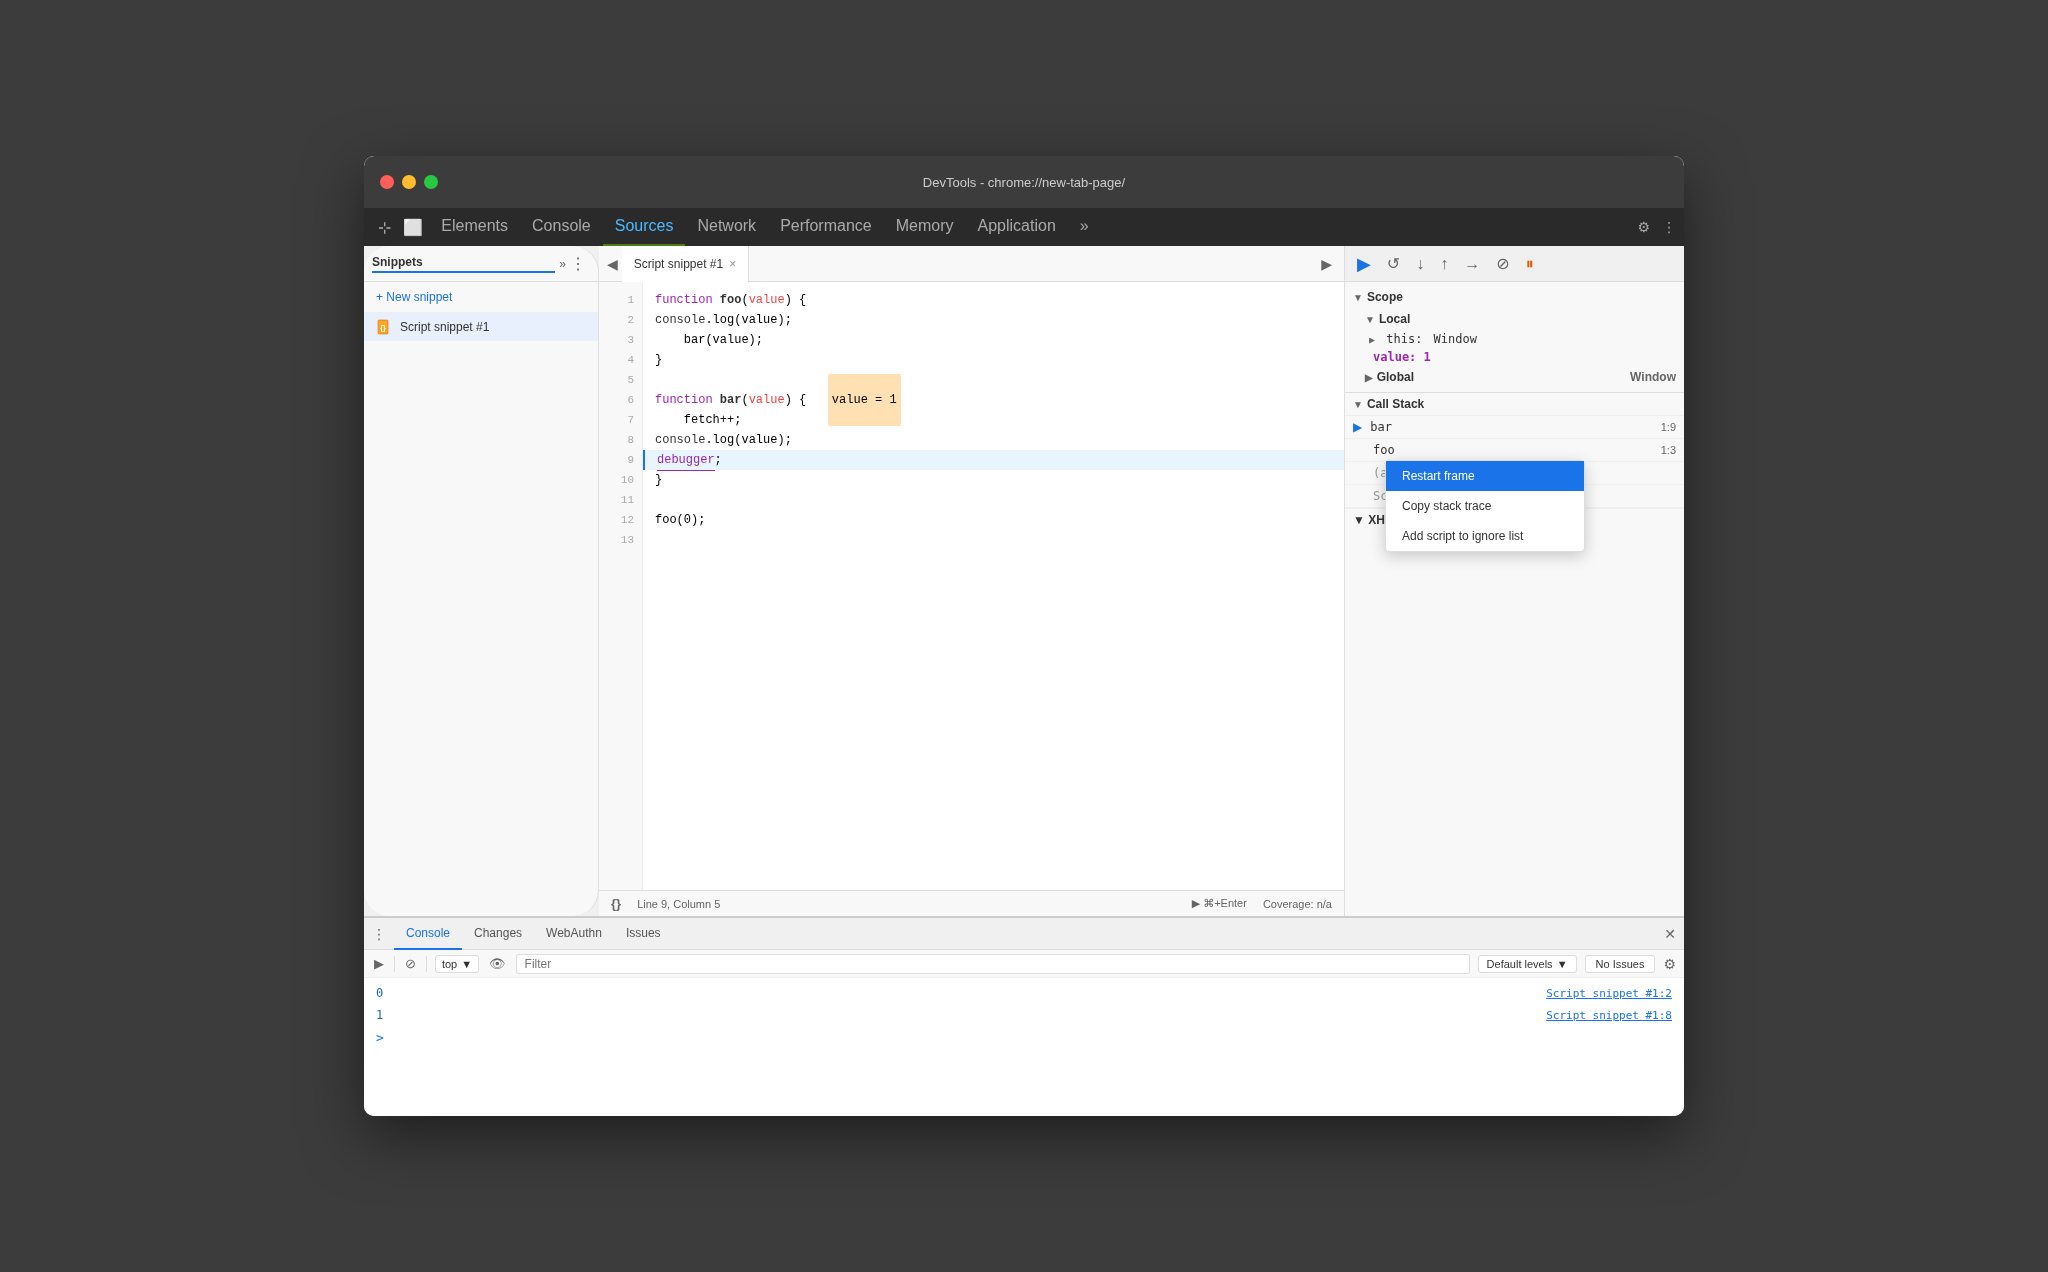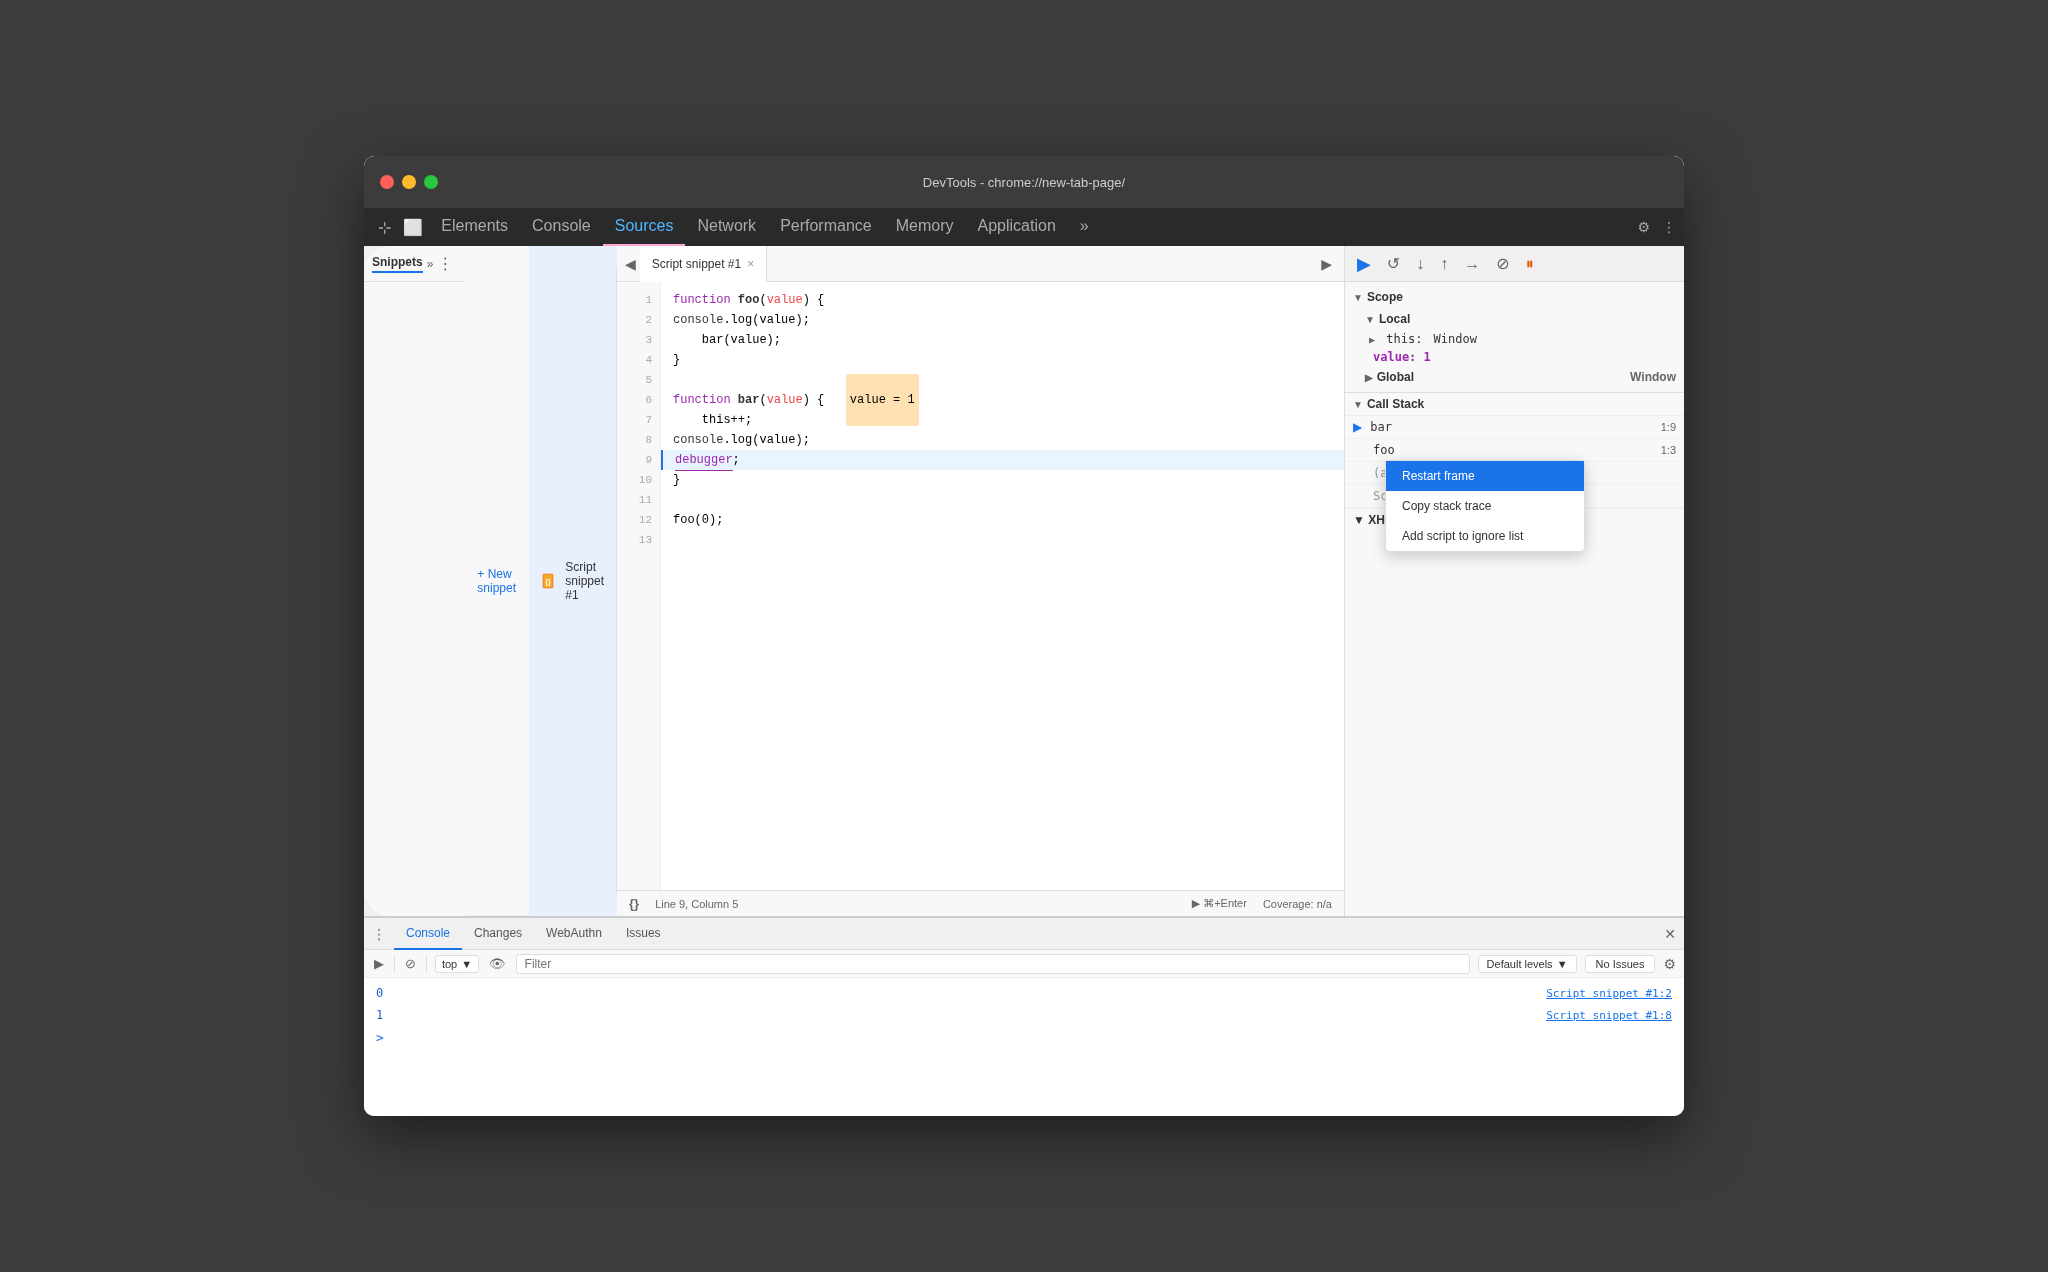--- a/index.html
+++ b/index.html
@@ -72,43 +72,43 @@
       font-size: 16px;
       padding: 0 12px;
       height: 38px;
       display: flex;
       align-items: center;
       cursor: pointer;
       border-bottom: 2px solid transparent;
     }
     .main-tab.active {
       color: #4db8ff;
-      border-bottom: 2px solid #f9a8d4;
+      border-bottom: 2px solid #4d7c0f;
     }
     .main-tab-spacer { flex: 1; }
     .main-tab-right {
       display: flex;
       gap: 12px;
       color: #aaa;
       font-size: 14px;
     }
     .main-tab-right span { cursor: pointer; }
     
     .content-area {
       display: flex;
       flex: 1;
       overflow: hidden;
     }
     
     .sidebar {
-      width: 253px;
+      width: 235px;
       background: #f8f8f8;
       border-right: 1px solid #ddd;
       display: flex;
-      flex-direction: row;
+      flex-direction: column;
       flex-shrink: 0;
       border-radius: 26px;
     }
     .sidebar-header {
       display: flex;
       align-items: center;
       padding: 0 8px;
       height: 36px;
       border-bottom: 1px solid #ddd;
     }
@@ -600,21 +600,21 @@
           <div>12</div>
           <div>13</div>
         </div>
         <div class="code-lines">
           <div class="code-line"><span class="kw">function</span>&nbsp;<span class="fn-name">foo</span>(<span class="param">value</span>) {</div>
           <div class="code-line">    <span class="console-fn">console</span>.log(value);</div>
           <div class="code-line">    bar(value);</div>
           <div class="code-line">}</div>
           <div class="code-line"></div>
           <div class="code-line"><span class="kw">function</span>&nbsp;<span class="fn-name">bar</span>(<span class="param">value</span>) {&nbsp;&nbsp; <span class="highlight-box">value = 1</span></div>
-          <div class="code-line">    this++;</div>
+          <div class="code-line">    fetch++;</div>
           <div class="code-line">    <span class="console-fn">console</span>.log(value);</div>
           <div class="code-line debugger-line">    <span class="debugger-kw">debugger</span>;</div>
           <div class="code-line">}</div>
           <div class="code-line"></div>
           <div class="code-line">foo(0);</div>
           <div class="code-line"></div>
         </div>
       </div>
 
       <div class="editor-status">

